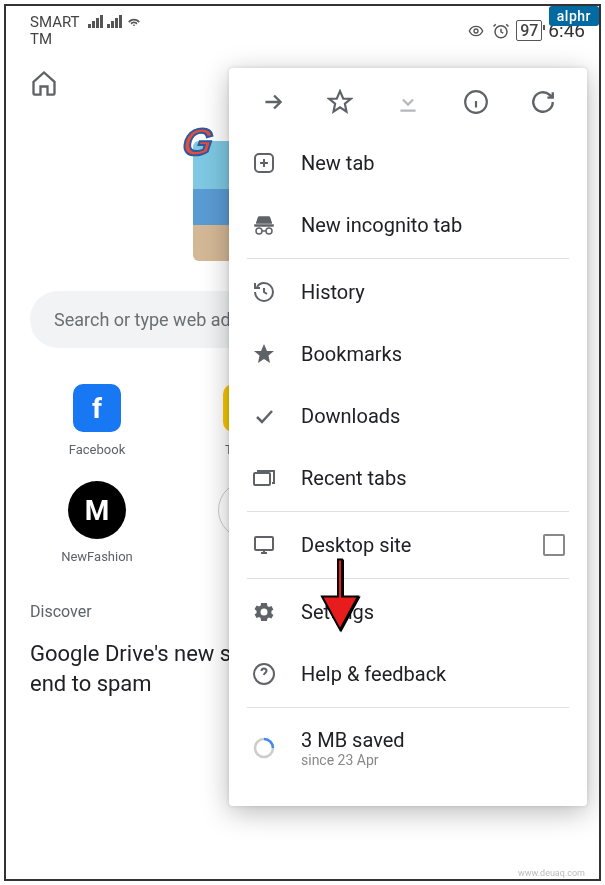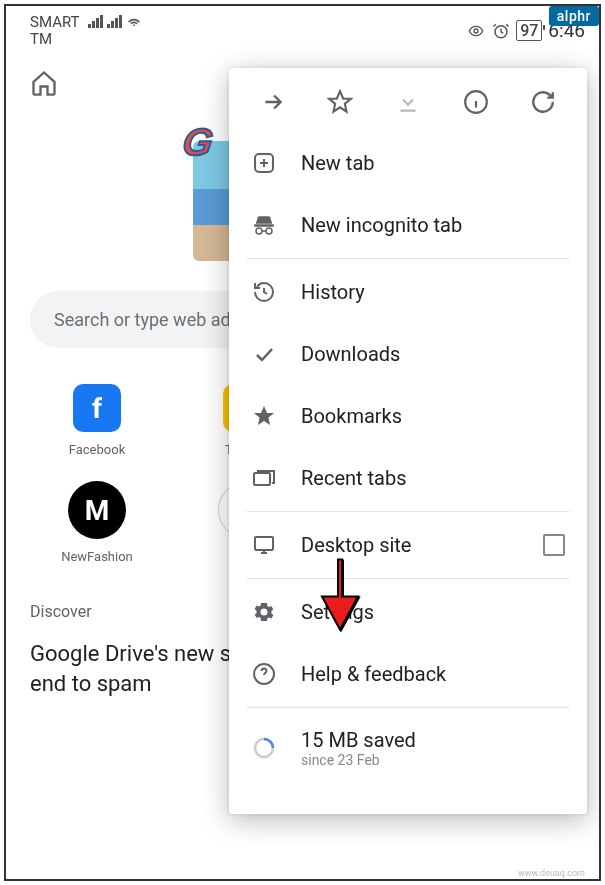--- a/index.html
+++ b/index.html
@@ -106,21 +106,21 @@
   .discover { margin: 38px 24px 0; font-size:16px; color:#5f6368; }
   .article { margin: 18px 24px 0; font-size: 22px; color:#202124; line-height:1.35; }
   
   .menu {
     position: absolute;
     top: 62px; right: 12px;
     width: 358px;
     background: #fff;
     border-radius: 4px;
     box-shadow: 0 6px 28px rgba(0,0,0,0.28), 0 0 4px rgba(0,0,0,0.12);
-    padding-bottom: 28px;
+    padding-bottom: 20px;
   }
   .menu-iconrow {
     display:flex; justify-content:space-around; align-items:center;
     padding: 20px 10px 16px;
   }
   .menu-iconrow .mi { width:28px; height:28px; color:#5f6368; display:flex; align-items:center; justify-content:center; }
   .menu-item {
     display:flex; align-items:center; gap: 24px;
     padding: 18px 22px;
     font-size: 20px; color:#202124;
@@ -277,39 +277,39 @@
         <svg viewBox="0 0 24 24" width="24" height="24" fill="none" stroke="#5f6368" stroke-width="2">
             <path d="M3 12a9 9 0 109-9c-3 0-5.5 1.5-7 4M3 3v5h5"></path>
             <path d="M12 8v4l3 2"></path>
           </svg>
       </div>
       <span class="mlabel">History</span>
     </div>
 
     <div class="menu-item">
       <div class="mi">
+        <svg viewBox="0 0 24 24" width="24" height="24" fill="#5f6368">
+            <path d="M12 2l3 7h7l-5.5 4.5L18 21l-6-4-6 4 1.5-7.5L2 9h7l3-7z"></path>
+          </svg>
+      </div>
+      <span class="mlabel">Bookmarks</span>
+    </div>
+
+    <div class="menu-item">
+      <div class="mi">
         <svg viewBox="0 0 24 24" width="24" height="24" fill="none" stroke="#5f6368" stroke-width="2.5">
             <path d="M5 13l5 5L20 7"></path>
             <path d="M4 20h16" opacity="0"></path>
           </svg>
       </div>
       <span class="mlabel">Downloads</span>
     </div>
 
     <div class="menu-item">
       <div class="mi">
-        <svg viewBox="0 0 24 24" width="24" height="24" fill="#5f6368">
-            <path d="M12 2l3 7h7l-5.5 4.5L18 21l-6-4-6 4 1.5-7.5L2 9h7l3-7z"></path>
-          </svg>
-      </div>
-      <span class="mlabel">Bookmarks</span>
-    </div>
-
-    <div class="menu-item">
-      <div class="mi">
         <svg viewBox="0 0 24 24" width="24" height="24" fill="none" stroke="#5f6368" stroke-width="2">
             <rect x="2" y="7" width="16" height="12" rx="1"></rect>
             <path d="M6 7V5h16v12h-2"></path>
           </svg>
       </div>
       <span class="mlabel">Recent tabs</span>
     </div>
 
     <div class="menu-divider"></div>
 
@@ -348,22 +348,22 @@
     <div class="menu-divider"></div>
 
     <div class="menu-item data-saved">
       <div class="mi">
         <svg viewBox="0 0 24 24" width="24" height="24" fill="none" stroke="#4285f4" stroke-width="2.5">
             <circle cx="12" cy="12" r="9" stroke="#ccc"></circle>
             <path d="M12 3a9 9 0 019 9" stroke="#4285f4"></path>
           </svg>
       </div>
       <div class="mlabel">
-        <div>15 MB saved</div>
-        <div class="sub">since 23 Feb</div>
+        <div>3 MB saved</div>
+        <div class="sub">since 23 Apr</div>
       </div>
     </div>
   </div>
 
   <svg class="red-arrow" width="60" height="85" viewBox="0 0 60 80">
     <path d="M28 5 L28 42 L12 42 L30 75 L48 42 L32 42 L32 5 Z" fill="#e81c1c" stroke="#000" stroke-width="2"></path>
   </svg>
 
   <div class="watermark">www.deuaq.com</div>
 </div>

